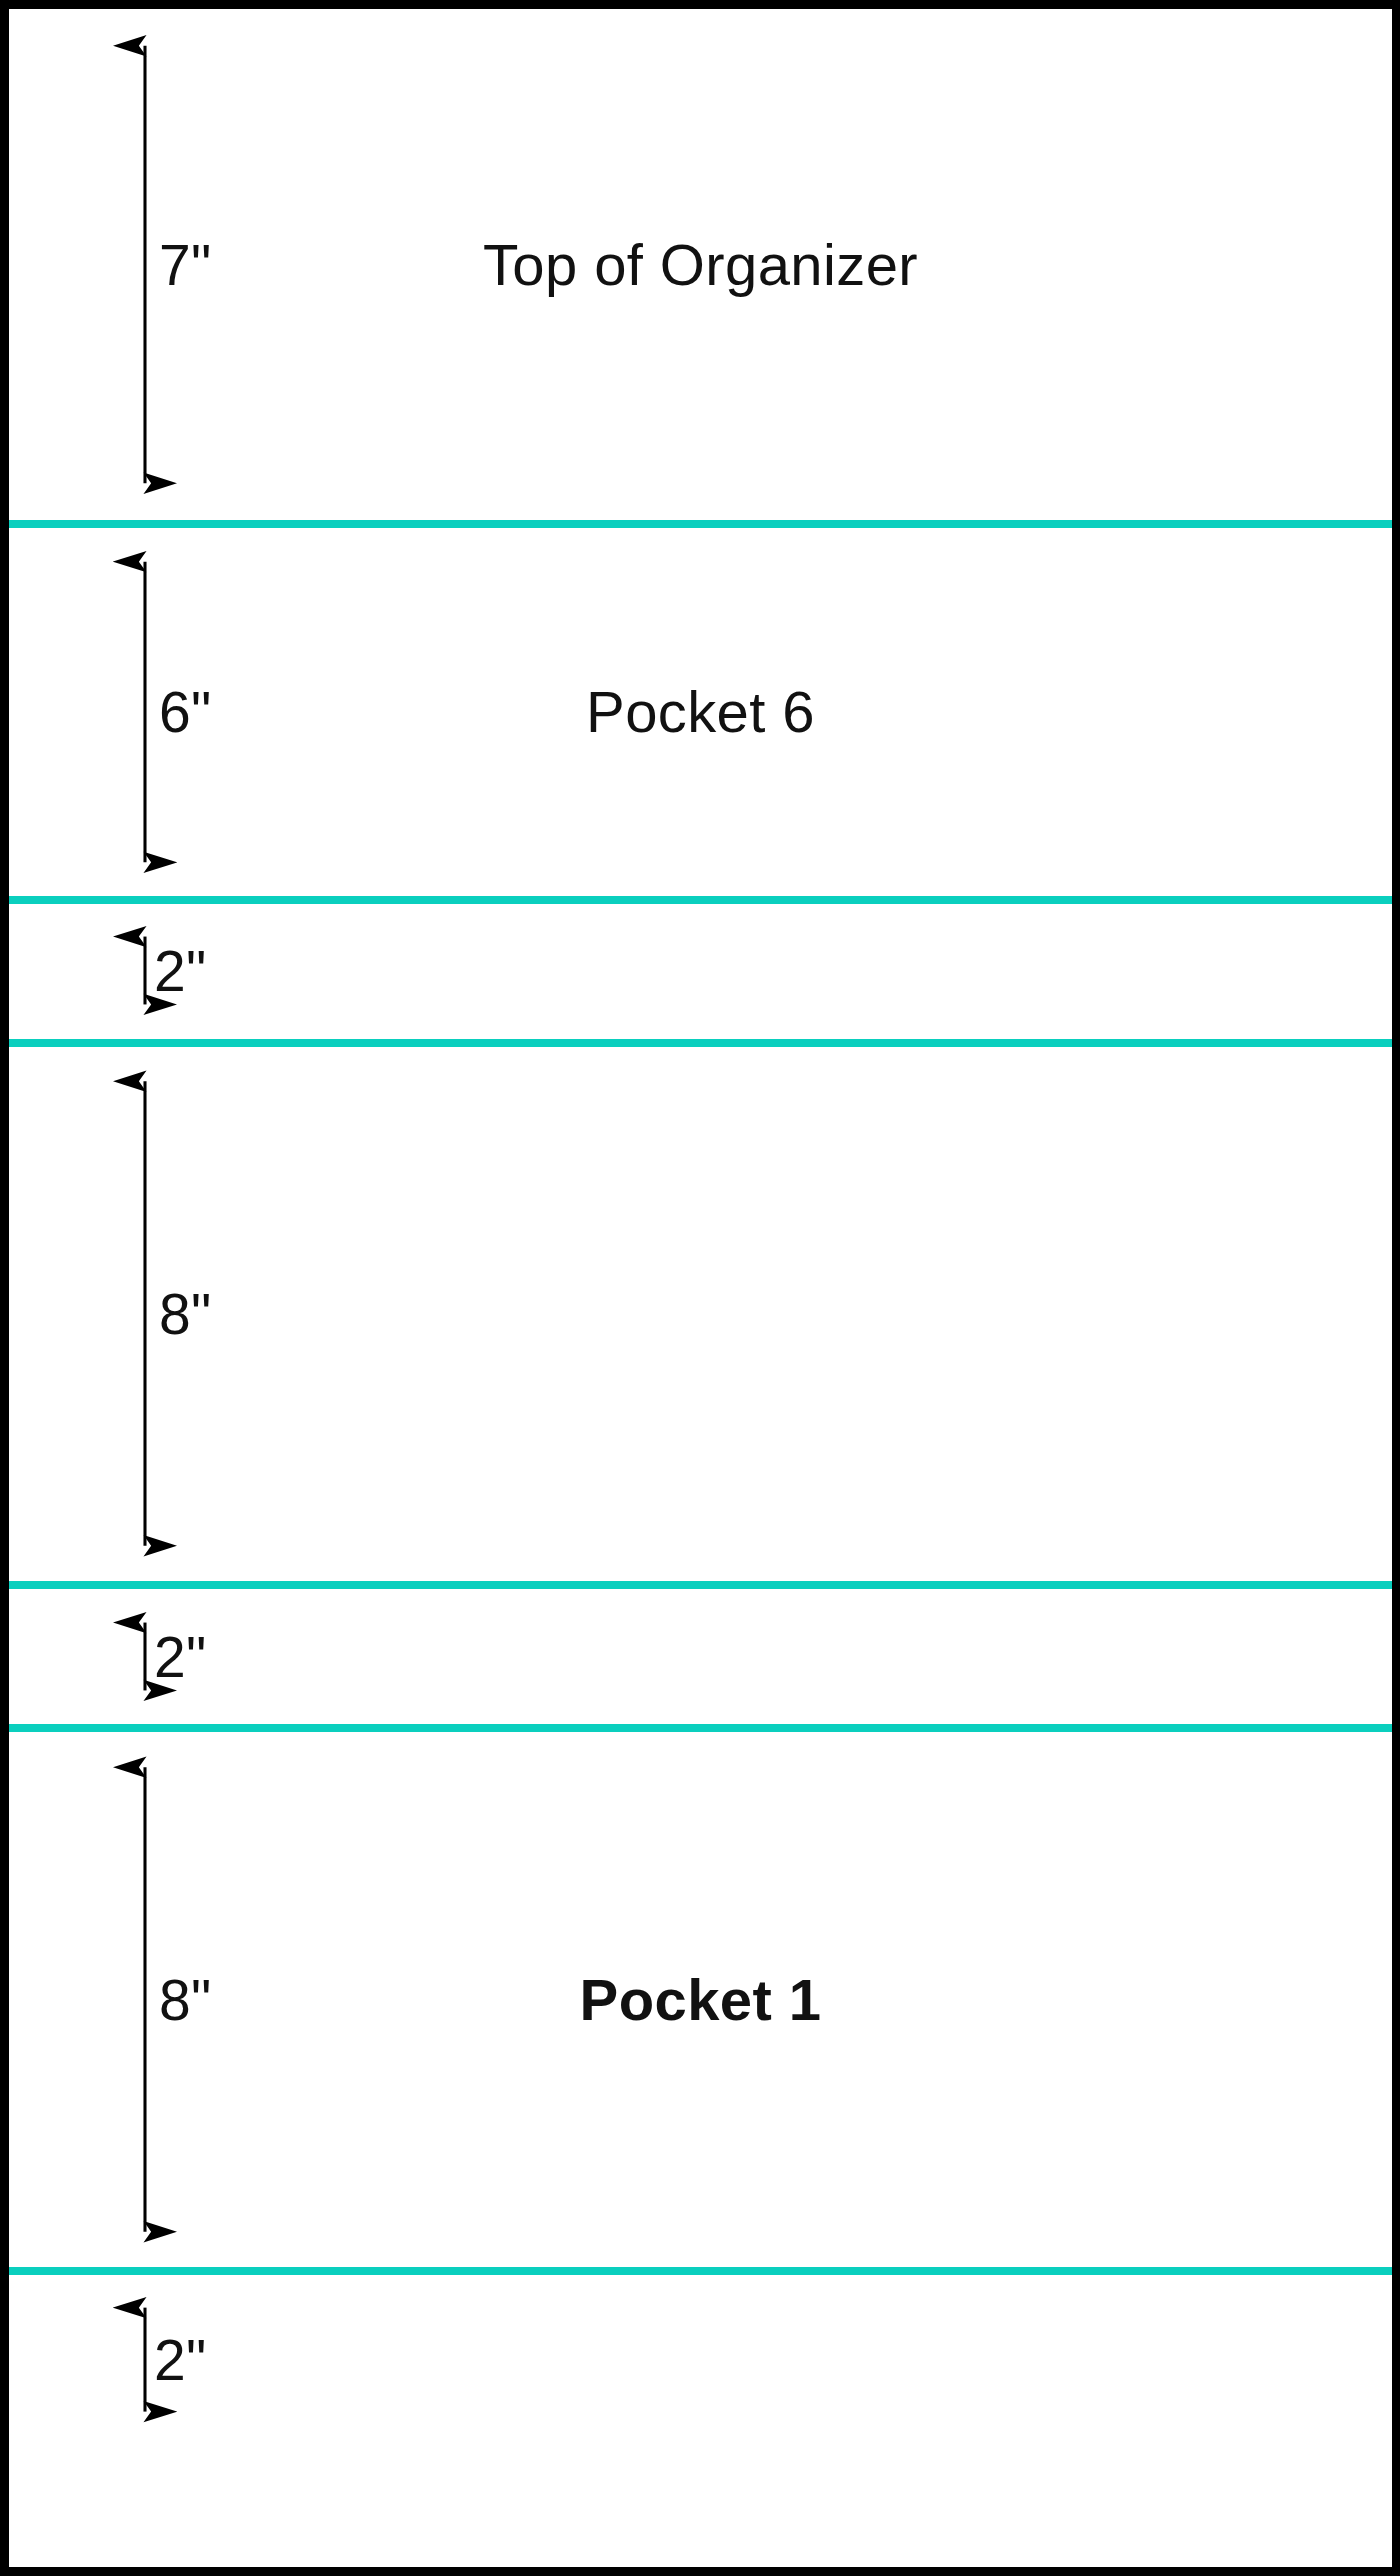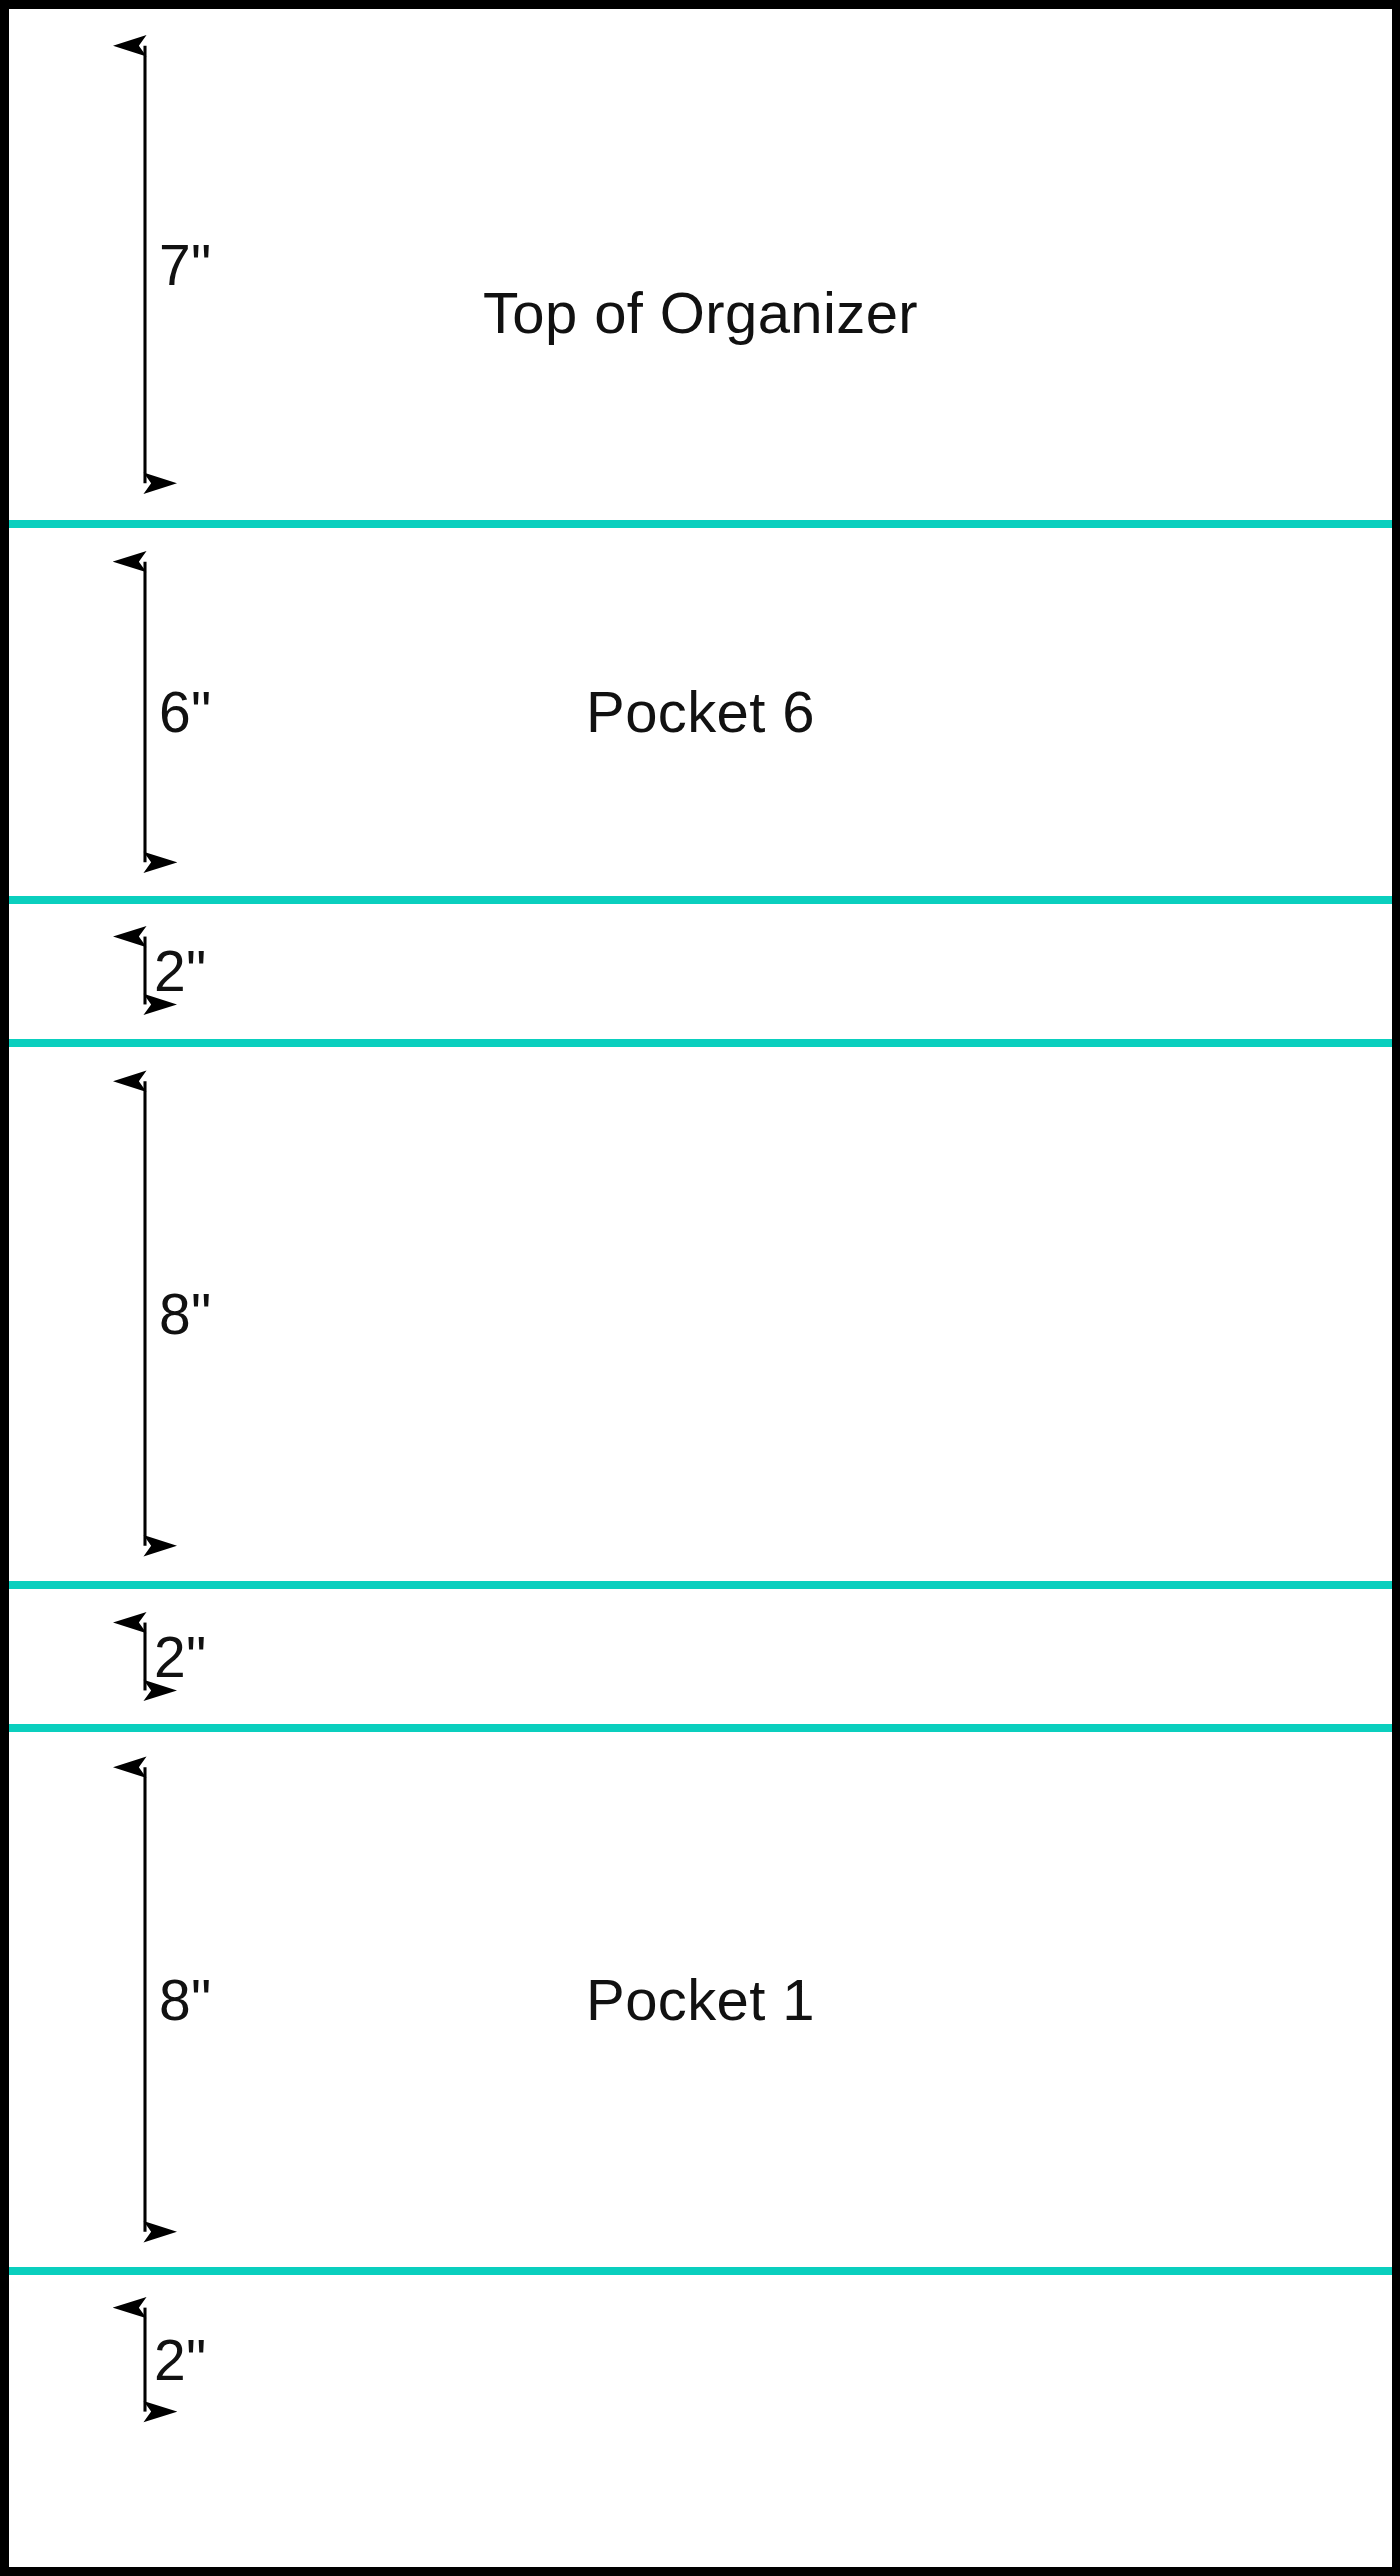--- a/index.html
+++ b/index.html
@@ -109,21 +109,21 @@
               <path d="M15,0 L29,44 L15,34 L1,44 Z" fill="#000000"></path>
             </marker>
             <marker id="ahD1" markerWidth="30" markerHeight="44" refX="15" refY="42" orient="auto-start-reverse" markerUnits="userSpaceOnUse">
               <path d="M15,0 L29,44 L15,34 L1,44 Z" fill="#000000"></path>
             </marker>
           </defs>
           <line x1="60" y1="48" x2="60" y2="620" stroke="#000000" stroke-width="4" marker-start="url(#ahU1)" marker-end="url(#ahD1)"></line>
         </svg>
       </div>
       <div class="dim-label" style="top:50%;">7"</div>
-      <div class="band-name" style="top:50%;margin-top:48px;">Top of Organizer</div>
+      <div class="band-name" style="top:50%;">Top of Organizer</div>
     </div>
     <div class="seam" style="top:511px;"></div>
 
     <div class="band" style="top:519px; height:368px;">
       <div class="dim">
         <svg viewBox="0 0 120 481" preserveAspectRatio="none">
           <defs>
             <marker id="ahU2" markerWidth="30" markerHeight="44" refX="15" refY="42" orient="auto-start-reverse" markerUnits="userSpaceOnUse">
               <path d="M15,0 L29,44 L15,34 L1,44 Z" fill="#000000"></path>
             </marker>
@@ -201,21 +201,21 @@
               <path d="M15,0 L29,44 L15,34 L1,44 Z" fill="#000000"></path>
             </marker>
             <marker id="ahD6" markerWidth="30" markerHeight="44" refX="15" refY="42" orient="auto-start-reverse" markerUnits="userSpaceOnUse">
               <path d="M15,0 L29,44 L15,34 L1,44 Z" fill="#000000"></path>
             </marker>
           </defs>
           <line x1="60" y1="46" x2="60" y2="653" stroke="#000000" stroke-width="4" marker-start="url(#ahU6)" marker-end="url(#ahD6)"></line>
         </svg>
       </div>
       <div class="dim-label" style="top:50%;">8"</div>
-      <div class="band-name" style="top:50%;">Pocket 1</div>
+      <div class="band-name" style="top:50%;font-weight:bold;">Pocket 1</div>
     </div>
     <div class="seam" style="top:2258px;"></div>
 
     <div class="band gap" style="top:2265px; height:292px;">
       <div class="dim">
         <svg viewBox="0 0 120 382" preserveAspectRatio="none">
           <defs>
             <marker id="ahU7" markerWidth="30" markerHeight="44" refX="15" refY="42" orient="auto-start-reverse" markerUnits="userSpaceOnUse">
               <path d="M15,0 L29,44 L15,34 L1,44 Z" fill="#000000"></path>
             </marker>

